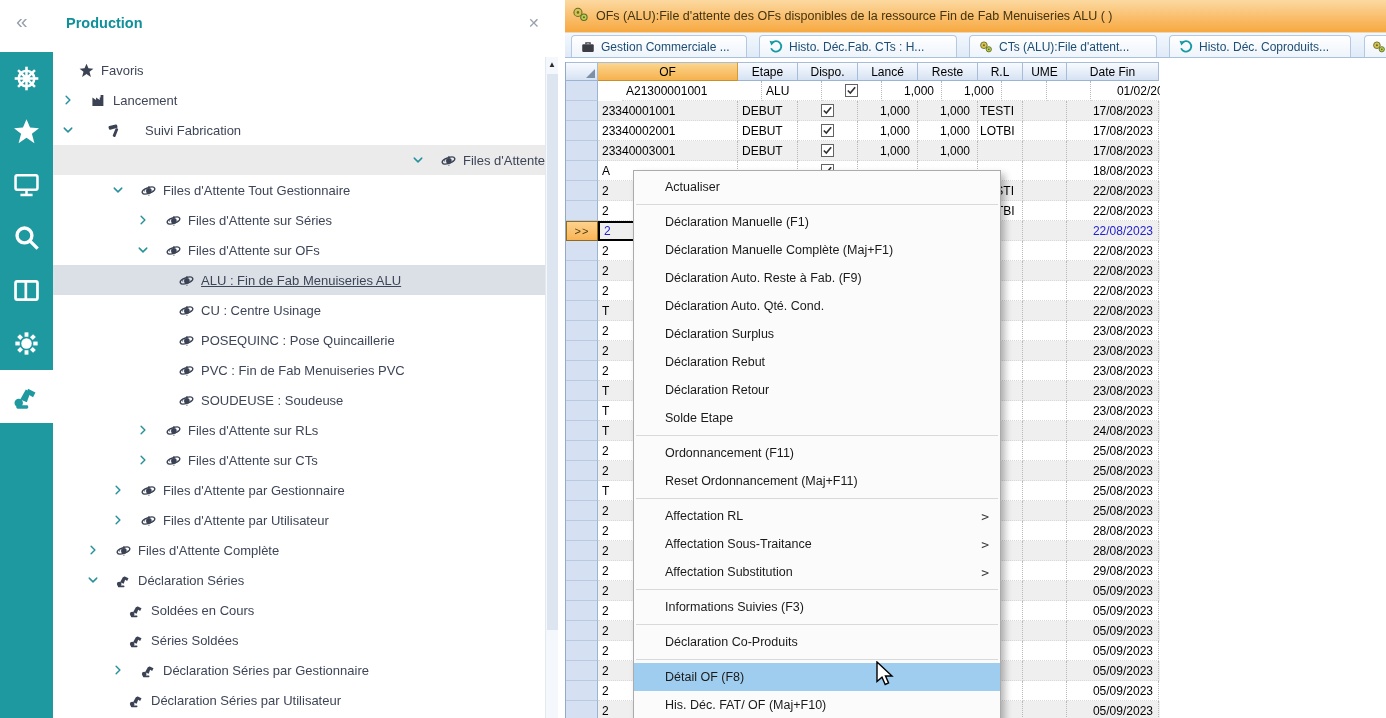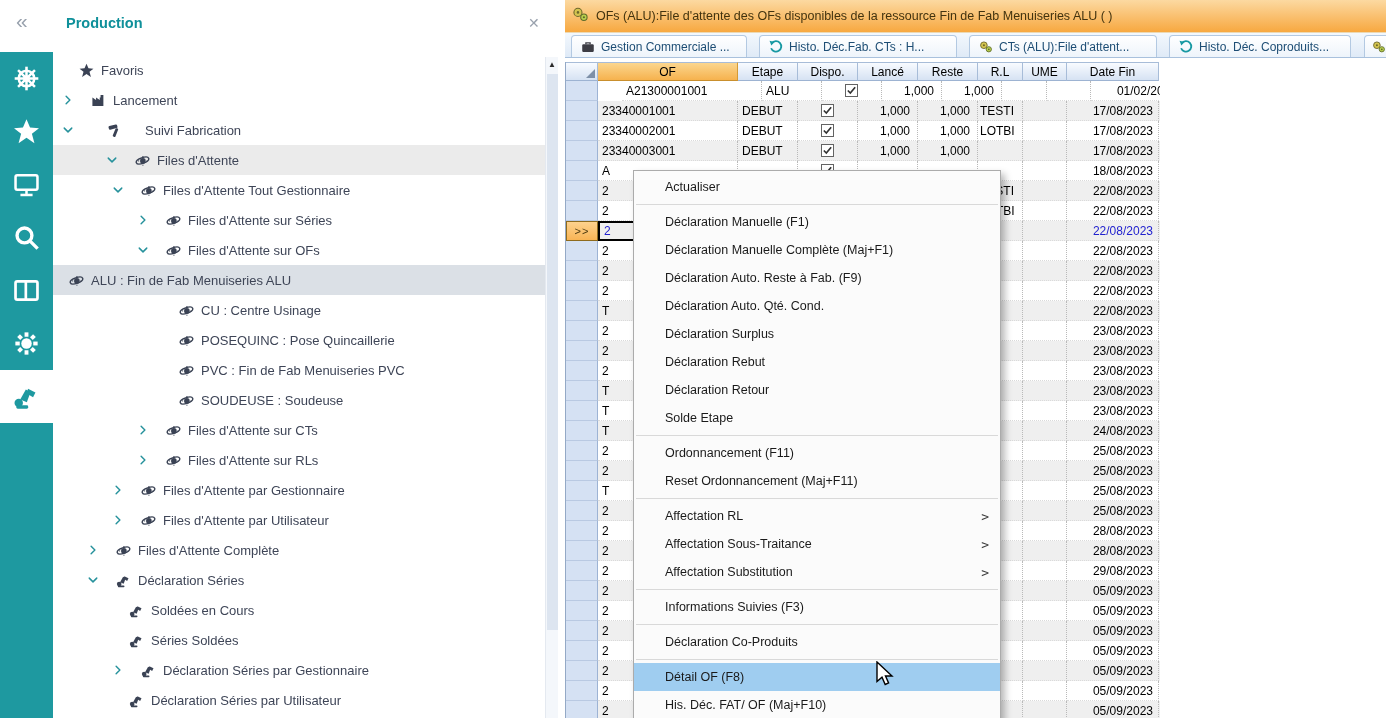--- a/index.html
+++ b/index.html
@@ -194,21 +194,21 @@
       <span class="ticon" style="display: flex;">
         <svg viewBox="0 0 16 16">
           <g fill="currentColor">
             <rect x="1.6" y="2.4" width="9.4" height="4" rx="1.2" transform="rotate(-14 6 4)"></rect>
             <rect x="7.6" y="5.4" width="3" height="9.6" rx="1" transform="rotate(22 9 10)"></rect>
           </g>
         </svg>
       </span>
       <span class="tlabel">Suivi Fabrication</span>
     </div>
-    <div class="trow band" style="padding-left: 54px;">
+    <div class="trow band" style="padding-left: 35px; justify-content: flex-end;">
       <span class="chev">
         <svg viewBox="0 0 16 16" width="10" height="10">
           <path d="M2 5 L8 11 L14 5" fill="none" stroke="currentColor" stroke-width="2.3" stroke-linecap="round" stroke-linejoin="round"></path>
         </svg>
       </span>
       <span class="ticon" style="display: flex;">
         <svg viewBox="0 0 16 16">
           <ellipse cx="8" cy="8" rx="7" ry="3" fill="none" stroke="currentColor" stroke-width="1.5" transform="rotate(-20 8 8)"></ellipse>
           <circle cx="8.4" cy="8.4" r="3" fill="currentColor"></circle>
           <g stroke="currentColor" stroke-width="1.5">
@@ -274,21 +274,21 @@
           <g stroke="currentColor" stroke-width="1.5">
             <line x1="8.4" y1="4.4" x2="8.4" y2="3.4"></line>
             <line x1="8.4" y1="12.4" x2="8.4" y2="13.4"></line>
             <line x1="4.4" y1="8.4" x2="3.4" y2="8.4"></line>
             <line x1="12.4" y1="8.4" x2="13.4" y2="8.4"></line>
           </g>
         </svg>
       </span>
       <span class="tlabel">Files d'Attente sur OFs</span>
     </div>
-    <div class="trow selected" style="">
+    <div class="trow selected" style="padding-left: 110px; text-decoration: underline;">
       <span class="spacer"></span>
       <span class="ticon" style="display: flex;">
         <svg viewBox="0 0 16 16">
           <ellipse cx="8" cy="8" rx="7" ry="3" fill="none" stroke="currentColor" stroke-width="1.5" transform="rotate(-20 8 8)"></ellipse>
           <circle cx="8.4" cy="8.4" r="3" fill="currentColor"></circle>
           <g stroke="currentColor" stroke-width="1.5">
             <line x1="8.4" y1="4.4" x2="8.4" y2="3.4"></line>
             <line x1="8.4" y1="12.4" x2="8.4" y2="13.4"></line>
             <line x1="4.4" y1="8.4" x2="3.4" y2="8.4"></line>
             <line x1="12.4" y1="8.4" x2="13.4" y2="8.4"></line>
@@ -372,41 +372,41 @@
           <ellipse cx="8" cy="8" rx="7" ry="3" fill="none" stroke="currentColor" stroke-width="1.5" transform="rotate(-20 8 8)"></ellipse>
           <circle cx="8.4" cy="8.4" r="3" fill="currentColor"></circle>
           <g stroke="currentColor" stroke-width="1.5">
             <line x1="8.4" y1="4.4" x2="8.4" y2="3.4"></line>
             <line x1="8.4" y1="12.4" x2="8.4" y2="13.4"></line>
             <line x1="4.4" y1="8.4" x2="3.4" y2="8.4"></line>
             <line x1="12.4" y1="8.4" x2="13.4" y2="8.4"></line>
           </g>
         </svg>
       </span>
+      <span class="tlabel">Files d'Attente sur RLs</span>
+    </div>
+    <div class="trow" style="padding-left: 85px;">
+      <span class="chev">
+        <svg viewBox="0 0 16 16" width="10" height="10">
+          <path d="M5 2 L11 8 L5 14" fill="none" stroke="currentColor" stroke-width="2.3" stroke-linecap="round" stroke-linejoin="round"></path>
+        </svg>
+      </span>
+      <span class="ticon" style="display: flex;">
+        <svg viewBox="0 0 16 16">
+          <ellipse cx="8" cy="8" rx="7" ry="3" fill="none" stroke="currentColor" stroke-width="1.5" transform="rotate(-20 8 8)"></ellipse>
+          <circle cx="8.4" cy="8.4" r="3" fill="currentColor"></circle>
+          <g stroke="currentColor" stroke-width="1.5">
+            <line x1="8.4" y1="4.4" x2="8.4" y2="3.4"></line>
+            <line x1="8.4" y1="12.4" x2="8.4" y2="13.4"></line>
+            <line x1="4.4" y1="8.4" x2="3.4" y2="8.4"></line>
+            <line x1="12.4" y1="8.4" x2="13.4" y2="8.4"></line>
+          </g>
+        </svg>
+      </span>
       <span class="tlabel">Files d'Attente sur CTs</span>
-    </div>
-    <div class="trow" style="padding-left: 85px;">
-      <span class="chev">
-        <svg viewBox="0 0 16 16" width="10" height="10">
-          <path d="M5 2 L11 8 L5 14" fill="none" stroke="currentColor" stroke-width="2.3" stroke-linecap="round" stroke-linejoin="round"></path>
-        </svg>
-      </span>
-      <span class="ticon" style="display: flex;">
-        <svg viewBox="0 0 16 16">
-          <ellipse cx="8" cy="8" rx="7" ry="3" fill="none" stroke="currentColor" stroke-width="1.5" transform="rotate(-20 8 8)"></ellipse>
-          <circle cx="8.4" cy="8.4" r="3" fill="currentColor"></circle>
-          <g stroke="currentColor" stroke-width="1.5">
-            <line x1="8.4" y1="4.4" x2="8.4" y2="3.4"></line>
-            <line x1="8.4" y1="12.4" x2="8.4" y2="13.4"></line>
-            <line x1="4.4" y1="8.4" x2="3.4" y2="8.4"></line>
-            <line x1="12.4" y1="8.4" x2="13.4" y2="8.4"></line>
-          </g>
-        </svg>
-      </span>
-      <span class="tlabel">Files d'Attente sur RLs</span>
     </div>
     <div class="trow" style="padding-left: 60px;">
       <span class="chev">
         <svg viewBox="0 0 16 16" width="10" height="10">
           <path d="M5 2 L11 8 L5 14" fill="none" stroke="currentColor" stroke-width="2.3" stroke-linecap="round" stroke-linejoin="round"></path>
         </svg>
       </span>
       <span class="ticon" style="display: flex;">
         <svg viewBox="0 0 16 16">
           <ellipse cx="8" cy="8" rx="7" ry="3" fill="none" stroke="currentColor" stroke-width="1.5" transform="rotate(-20 8 8)"></ellipse>

